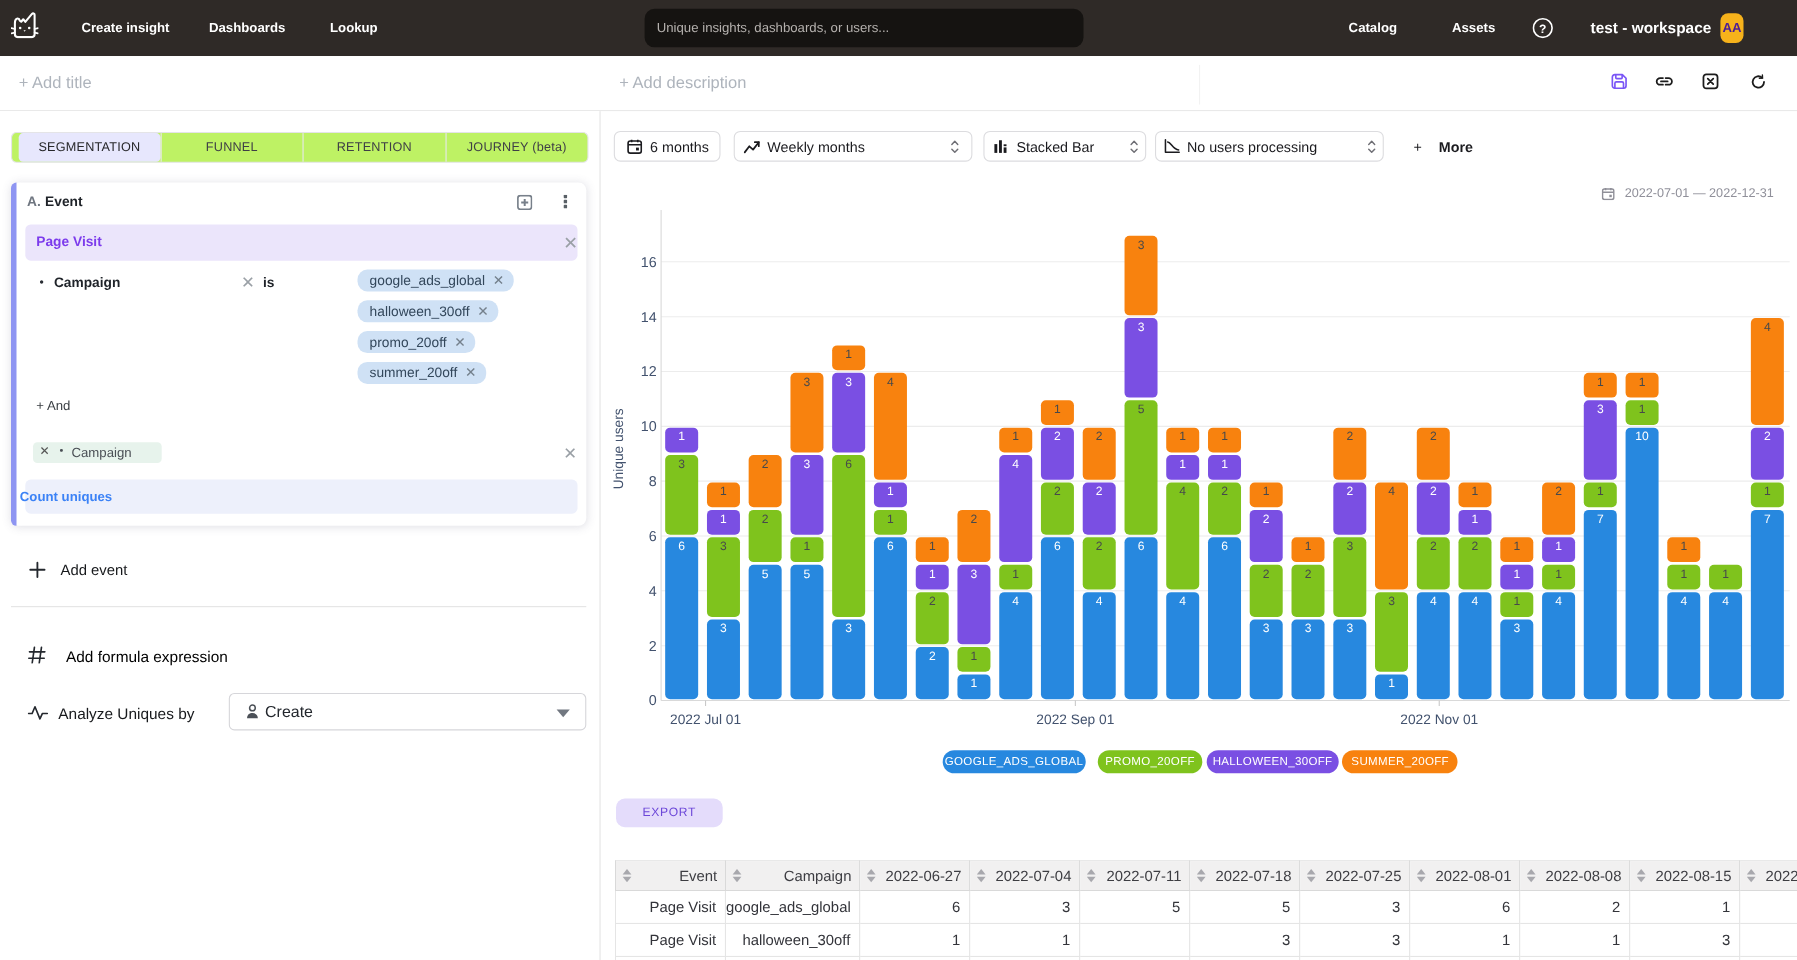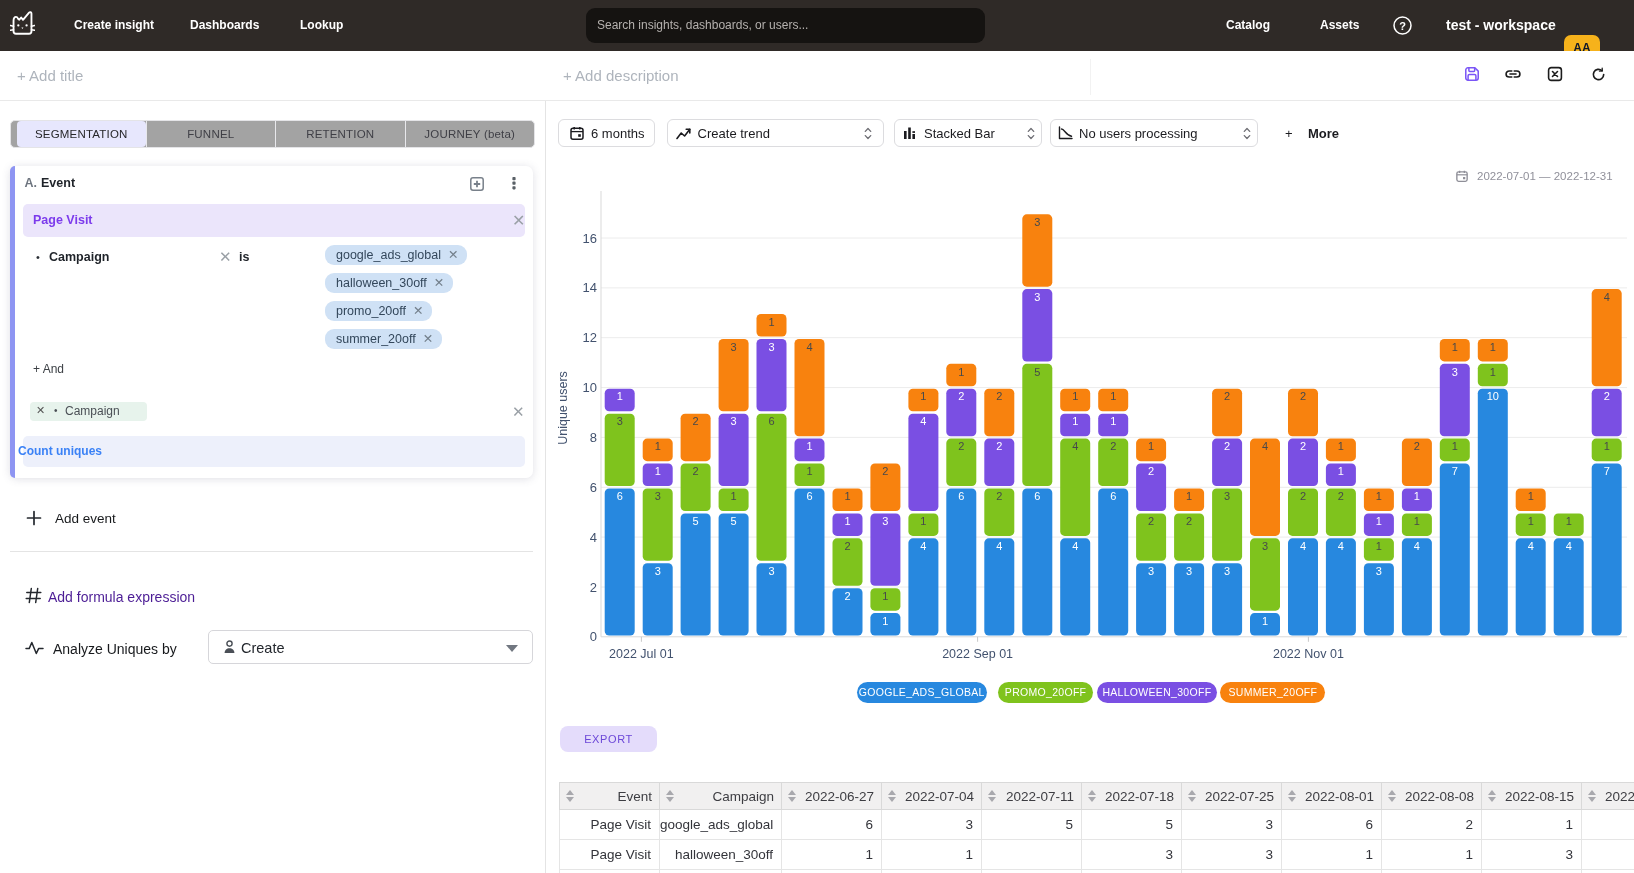--- a/index.html
+++ b/index.html
@@ -5,31 +5,31 @@
 html,body{width:1634px;height:873px;overflow:hidden;background:#fff;
  font-family:"Liberation Sans",sans-serif;}
 .abs{position:absolute;}
 body{position:relative;}
 
 #nav{position:absolute;left:0;top:0;width:1634px;height:51px;background:#2f2a27;}
 #nav .lnk{position:absolute;top:0;height:51px;line-height:51px;color:#fff;
  font-size:12px;font-weight:bold;}
 #search{position:absolute;left:586px;top:8px;width:399px;height:35px;background:#151311;
  border-radius:9px;color:#b5b1ae;font-size:12px;line-height:35px;padding-left:11px;}
-#avatar{position:absolute;left:1564px;top:12px;width:36px;height:27px;background:#f6b21b;
- border-radius:7px;color:#0f172a;font-size:12px;font-weight:bold;text-align:center;line-height:27px;margin-top:23px;}
+#avatar{position:absolute;left:1564px;top:12px;width:21px;height:27px;background:#f6b21b;
+ border-radius:7px;color:#4c1d95;font-size:12px;font-weight:bold;text-align:center;line-height:27px;}
 
 #trow{position:absolute;left:0;top:51px;width:1634px;height:50px;background:#fff;
  border-bottom:1px solid #e9e9e9;text-decoration:underline;}
 .ph{color:#aeb4bc;font-size:15px;}
 
 #lpanel{position:absolute;left:0;top:101px;width:546px;height:772px;background:#fff;
  border-right:1px solid #e4e4e4;}
 #tabs{position:absolute;left:10px;top:19px;width:525px;height:28px;border:1px solid #e4e4e7;
- border-radius:5px;background:#a3a3a3;display:flex;}
+ border-radius:5px;background:#bef264;display:flex;}
 #tabs .tab{flex:1;text-align:center;line-height:26px;font-size:11.5px;color:#3f3f46;
  letter-spacing:0.2px;border-left:1px solid #e8e8ec;}
 #tabs .tab:first-child{border-left:none;}
 #tabs .tab.act{background:#e7e7fd;border-radius:4px;color:#27272a;margin:0 0 0 6px;}
 #card{position:absolute;left:10px;top:65px;width:523px;height:312px;background:#fff;
  border-radius:7px;box-shadow:0 1px 9px rgba(80,80,110,0.18);}
 #accent{position:absolute;left:0;top:0;width:5px;height:312px;background:#8e95f2;
  border-radius:7px 0 0 7px;}
 .x{color:#9aa0a6;}
 .chip{position:absolute;background:#cfe1f5;border-radius:9px;height:20px;line-height:20px;
@@ -56,21 +56,21 @@
     <svg width="25" height="24" viewBox="0 0 24 23" style="position:absolute;left:10px;top:11px;" fill="none" stroke="#fff" stroke-width="1.8" stroke-linejoin="round" stroke-linecap="round">
 <path d="M3.4 19.4 L3.4 9.4 C3.4 7.0 4.5 5.5 5.8 5.6 C6.9 5.7 7.5 6.5 7.7 7.5 L8.9 8.4 L10.7 6.2 L12.5 8.5 L18.3 1.6 C19.1 0.7 20.6 1.1 20.6 2.4 L20.6 19.4 C20.6 20.8 19.6 21.8 18.2 21.8 L5.8 21.8 C4.5 21.8 3.4 20.8 3.4 19.4 Z"></path>
 <path d="M0.4 13.9 L3.4 14.7 M0.4 18.5 L3.4 17.9 M23.6 13.9 L20.6 14.7 M23.6 18.5 L20.6 17.9" stroke-width="1.5"></path>
 <circle cx="8" cy="13.8" r="1.1" fill="#fff" stroke="none"></circle>
 <circle cx="15.9" cy="13.8" r="1.1" fill="#fff" stroke="none"></circle>
 <path d="M10.9 15.8 L12.9 15.8 L11.9 17.2 Z" fill="#fff" stroke="none"></path>
 </svg>
     <div class="lnk" style="left:74px;">Create insight</div>
     <div class="lnk" style="left:190px;">Dashboards</div>
     <div class="lnk" style="left:300px;">Lookup</div>
-    <div id="search">Search insights, dashboards, or users...</div>
+    <div id="search">Unique insights, dashboards, or users...</div>
     <div class="lnk" style="left:1226px;">Catalog</div>
     <div class="lnk" style="left:1320px;">Assets</div>
     <svg width="19" height="19" viewBox="0 0 19 19" style="position:absolute;left:1393px;top:16px;">
 <circle cx="9.5" cy="9.5" r="8.5" fill="none" stroke="#fff" stroke-width="1.5"></circle>
 <text x="9.5" y="13.6" font-size="11" font-weight="bold" fill="#fff" text-anchor="middle" font-family="Liberation Sans,sans-serif">?</text>
     </svg>
     <div class="lnk" style="left:1446px;font-size:14px;">test - workspace</div>
     <div id="avatar">AA</div>
   </div>
 <div id="trow">
@@ -137,21 +137,21 @@
       <div style="position:absolute;left:8px;top:278px;font-size:12px;font-weight:bold;color:#3b82f6;">Count uniques</div>
     </div>
     <svg width="16" height="16" viewBox="0 0 16 16" style="position:absolute;left:26px;top:409px;" stroke="#24282e" stroke-width="1.7" stroke-linecap="round">
       <path d="M8 1.5 L8 14.5 M1.5 8 L14.5 8"></path>
     </svg>
     <div style="position:absolute;left:55px;top:410px;font-size:13.5px;color:#17191c;">Add event</div>
     <div style="position:absolute;left:10px;top:450px;width:523px;height:1px;background:#e4e4e4;"></div>
     <svg width="17" height="17" viewBox="0 0 17 17" style="position:absolute;left:25px;top:486px;" stroke="#24282e" stroke-width="1.5" stroke-linecap="round">
       <path d="M6.3 1.5 L4.3 15.5 M12.7 1.5 L10.7 15.5 M1.8 5.6 L15.8 5.6 M1.2 11.4 L15.2 11.4"></path>
     </svg>
-    <div style="position:absolute;left:48px;top:488px;font-size:14px;color:#4c1d95;">Add formula expression</div>
+    <div style="position:absolute;left:60px;top:488px;font-size:14px;color:#000000;">Add formula expression</div>
     <svg width="19" height="14" viewBox="0 0 19 14" style="position:absolute;left:25px;top:540px;" fill="none" stroke="#24282e" stroke-width="1.5" stroke-linecap="round" stroke-linejoin="round">
       <path d="M1 7.6 L4.2 7.6 L6.8 1.5 L11.3 12.5 L13.6 7.6 L18 7.6"></path>
     </svg>
     <div style="position:absolute;left:53px;top:540px;font-size:14px;color:#17191c;">Analyze Uniques by</div>
     <div style="position:absolute;left:208px;top:529px;width:325px;height:34px;border:1px solid #d6d6da;border-radius:5px;background:#fff;"></div>
     <svg width="13" height="14" viewBox="0 0 13 14" style="position:absolute;left:223px;top:539px;" fill="none" stroke="#4b5057" stroke-width="1.4">
       <circle cx="6.5" cy="3.6" r="2.6"></circle>
       <path d="M1.6 13 C1.6 9.9 3.8 8.2 6.5 8.2 C9.2 8.2 11.4 9.9 11.4 13 Z" fill="#4b5057" stroke="none"></path>
     </svg>
     <div style="position:absolute;left:241px;top:539px;font-size:14.5px;color:#23272d;">Create</div>
@@ -165,21 +165,21 @@
     <path d="M1 5.6 L13 5.6" stroke-width="1.3"></path>
     <path d="M4.2 1 L4.2 3.4 M9.8 1 L9.8 3.4" stroke-width="1.5"></path>
     <rect x="8.2" y="8.2" width="2.6" height="2.6" fill="#1b1b1f" stroke="none"></rect>
   </svg>
 <div style="position:absolute;left:591px;top:126px;font-size:13px;color:#1b1b1f;">6 months</div>
 <div class="ctl" style="left:666.7px;width:217px;"></div>
 <svg width="15" height="12" viewBox="0 0 15 12" style="position:absolute;left:676px;top:128px;" fill="none" stroke="#1b1b1f" stroke-width="1.6" stroke-linecap="round" stroke-linejoin="round">
     <path d="M1 10.5 L5.2 5 L8.6 8 L13.8 1.3"></path>
     <path d="M10.2 1.3 L13.8 1.3 L13.8 4.9"></path>
   </svg>
-<div style="position:absolute;left:697.6px;top:126px;font-size:13px;color:#1b1b1f;">Create trend</div>
+<div style="position:absolute;left:697.6px;top:126px;font-size:13px;color:#1b1b1f;">Weekly months</div>
 <svg width="8" height="13" viewBox="0 0 8 13" style="position:absolute;left:864px;top:127px;" fill="none" stroke="#6e6e74" stroke-width="1.3" stroke-linecap="round" stroke-linejoin="round">
     <path d="M1.3 4.4 L4 1.5 L6.7 4.4 M1.3 8.6 L4 11.5 L6.7 8.6"></path>
   </svg>
 <div class="ctl" style="left:894.3px;width:148px;"></div>
 <svg width="14" height="14" viewBox="0 0 14 14" style="position:absolute;left:903px;top:126px;" fill="#1b1b1f">
     <rect x="1" y="5" width="2.6" height="8"></rect>
     <rect x="5.2" y="1.5" width="2.6" height="11.5"></rect>
     <rect x="9.4" y="8" width="2.6" height="5"></rect>
     <rect x="9.4" y="5.2" width="2.6" height="1.7"></rect>
   </svg>

